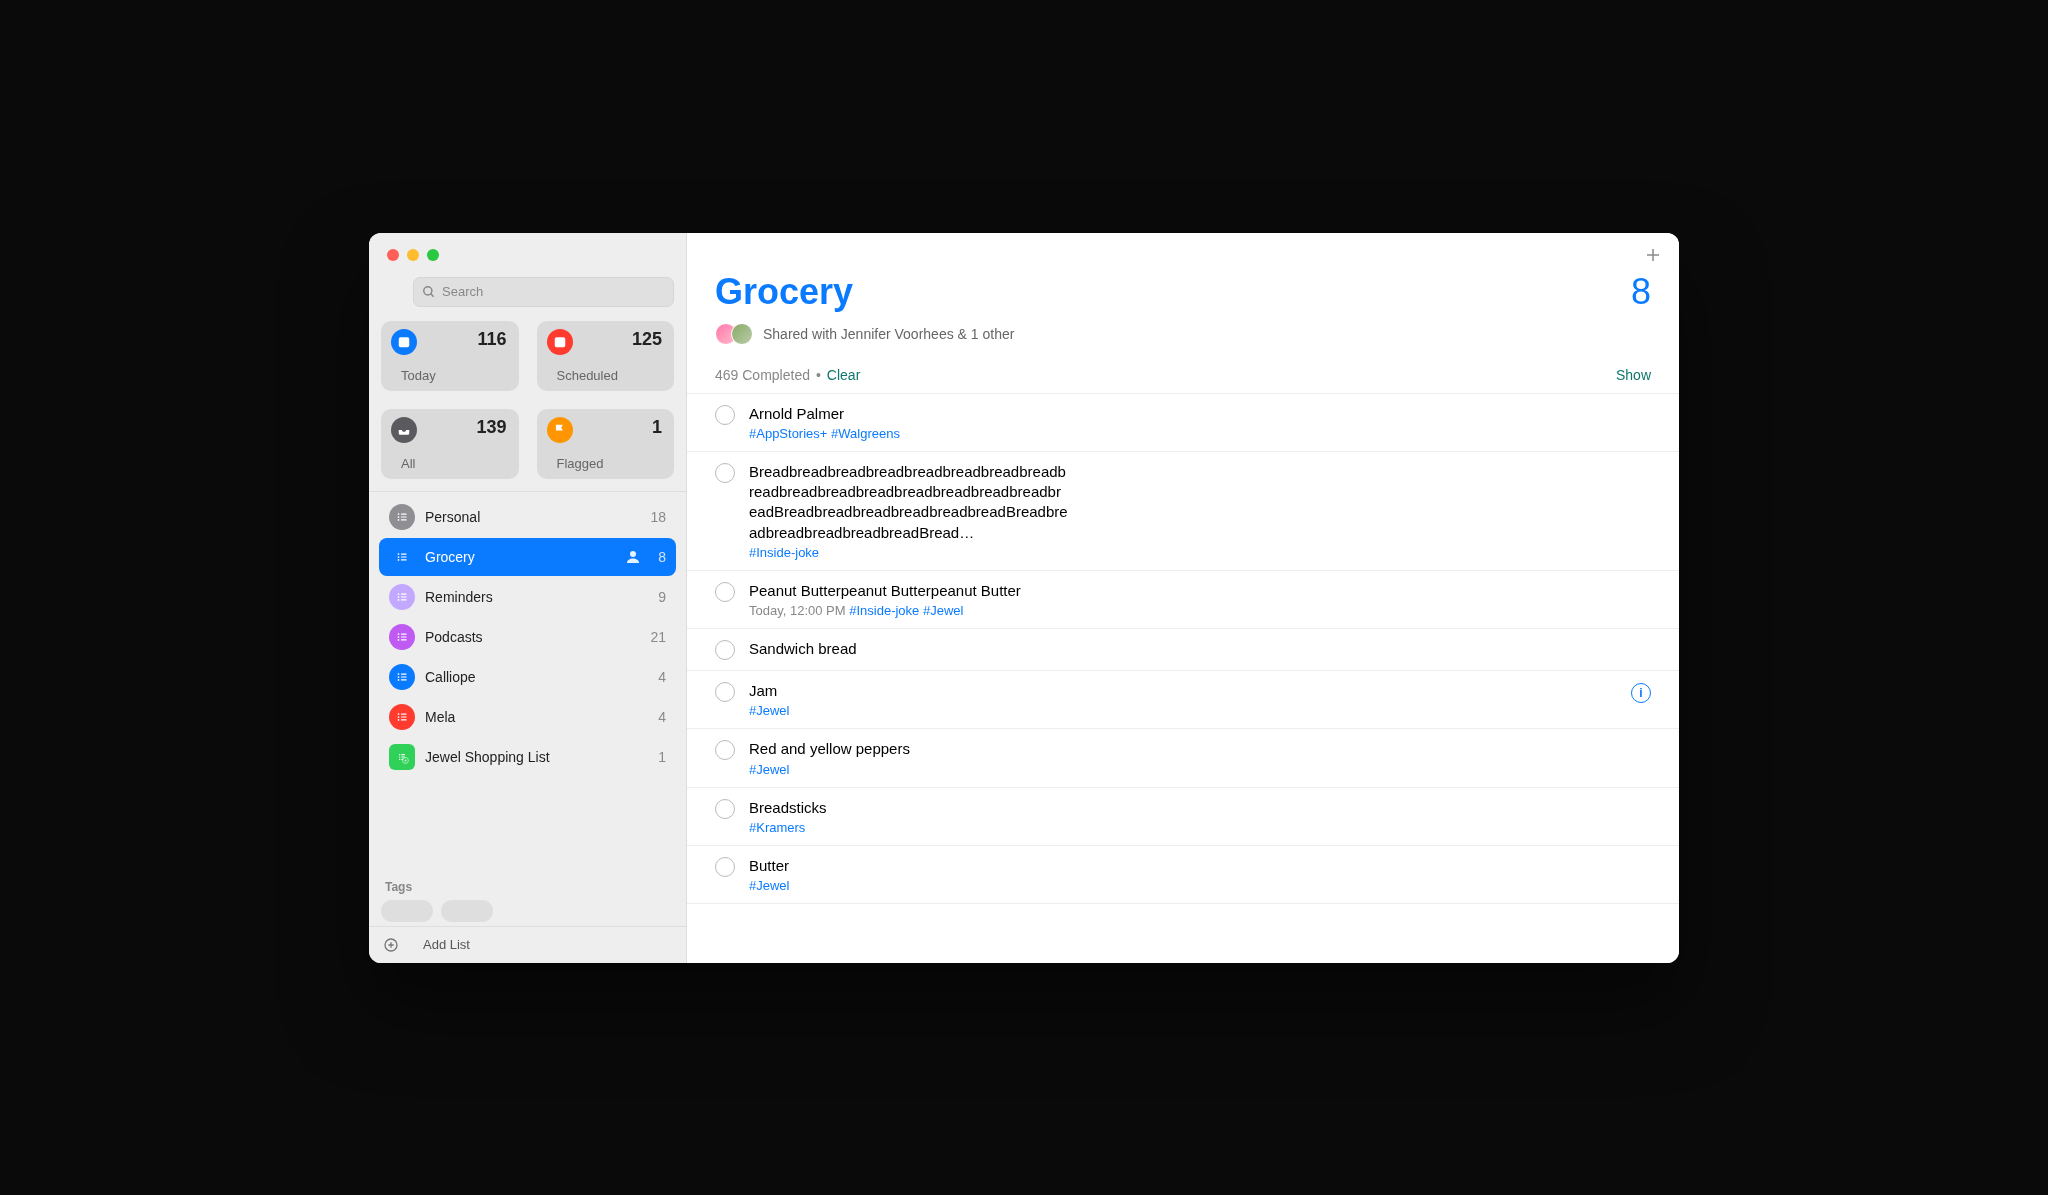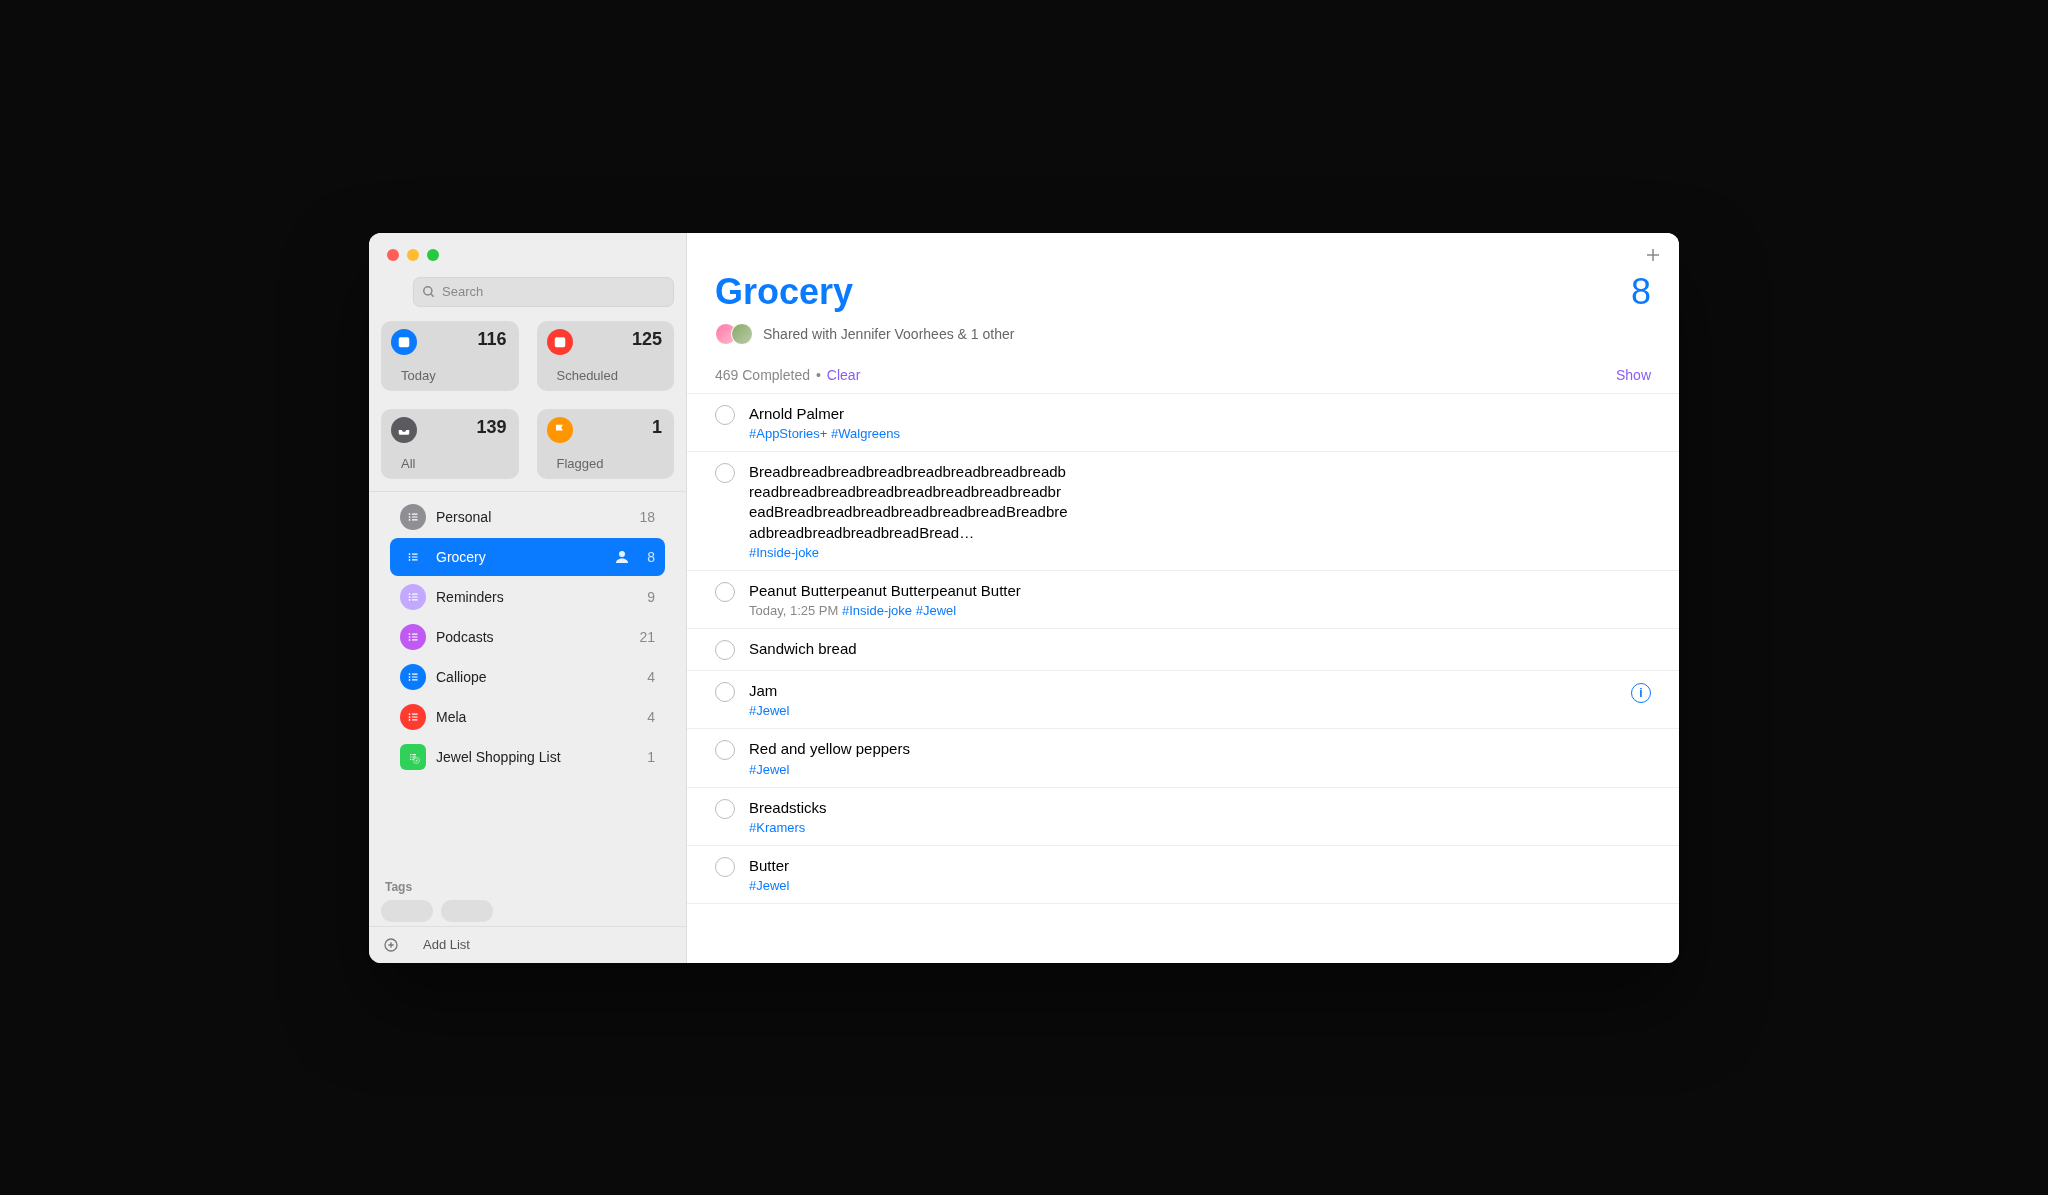--- a/index.html
+++ b/index.html
@@ -86,21 +86,21 @@
     font-size: 13px; color: #666; font-weight: 500;
   }
   .ic-blue { background: #0a7aff; }
   .ic-red { background: #ff3b30; }
   .ic-dark { background: #5b5b5f; }
   .ic-orange { background: #ff9500; }
 
   .list-section {
     flex: 1;
     overflow: hidden;
-    padding: 4px 17px;
+    padding: 4px 6px;
     border-top: 1px solid #dedede;
   }
   .list-item {
     display: flex;
     align-items: center;
     gap: 10px;
     padding: 6px 10px;
     border-radius: 8px;
     font-size: 14px;
     color: #222;
@@ -173,21 +173,21 @@
   .av1 { background: linear-gradient(135deg,#f7a,#fbc); }
   .av2 { background: linear-gradient(135deg,#8a6,#bca); }
 
   .completed-row {
     display:flex; align-items:center; justify-content:space-between;
     padding: 10px 28px;
     font-size: 14px;
     border-bottom: 1px solid #eee;
   }
   .completed-left { color:#888; display:flex; gap:6px; align-items:center; }
-  .link { color: #8b5cf6; cursor:pointer; }
+  .link { color: #0f766e; cursor:pointer; }
 
   .items { flex:1; overflow:auto; }
   .reminder {
     display:flex; align-items:flex-start; gap:14px;
     padding: 10px 28px;
     border-bottom: 1px solid #eee;
     font-size: 15px;
     position: relative;
   }
   .reminder .circle {
@@ -438,21 +438,21 @@
           <div class="circle"></div>
           <div class="body">
             <div class="title">BreadbreadbreadbreadbreadbreadbreadbreadbreadbreadbreadbreadbreadbreadbreadbreadbreadBreadbreadbreadbreadbreadbreadBreadbreadbreadbreadbreadbreadBread…</div>
             <div class="meta"><span class="tag">#Inside-joke</span></div>
           </div>
         </div>
         <div class="reminder">
           <div class="circle"></div>
           <div class="body">
             <div class="title">Peanut Butterpeanut Butterpeanut Butter</div>
-            <div class="meta"><span class="due">Today, 1:25 PM </span><span class="tag">#Inside-joke #Jewel</span></div>
+            <div class="meta"><span class="due">Today, 12:00 PM </span><span class="tag">#Inside-joke #Jewel</span></div>
           </div>
         </div>
         <div class="reminder">
           <div class="circle"></div>
           <div class="body">
             <div class="title">Sandwich bread</div>
           </div>
         </div>
         <div class="reminder">
           <div class="circle"></div>

